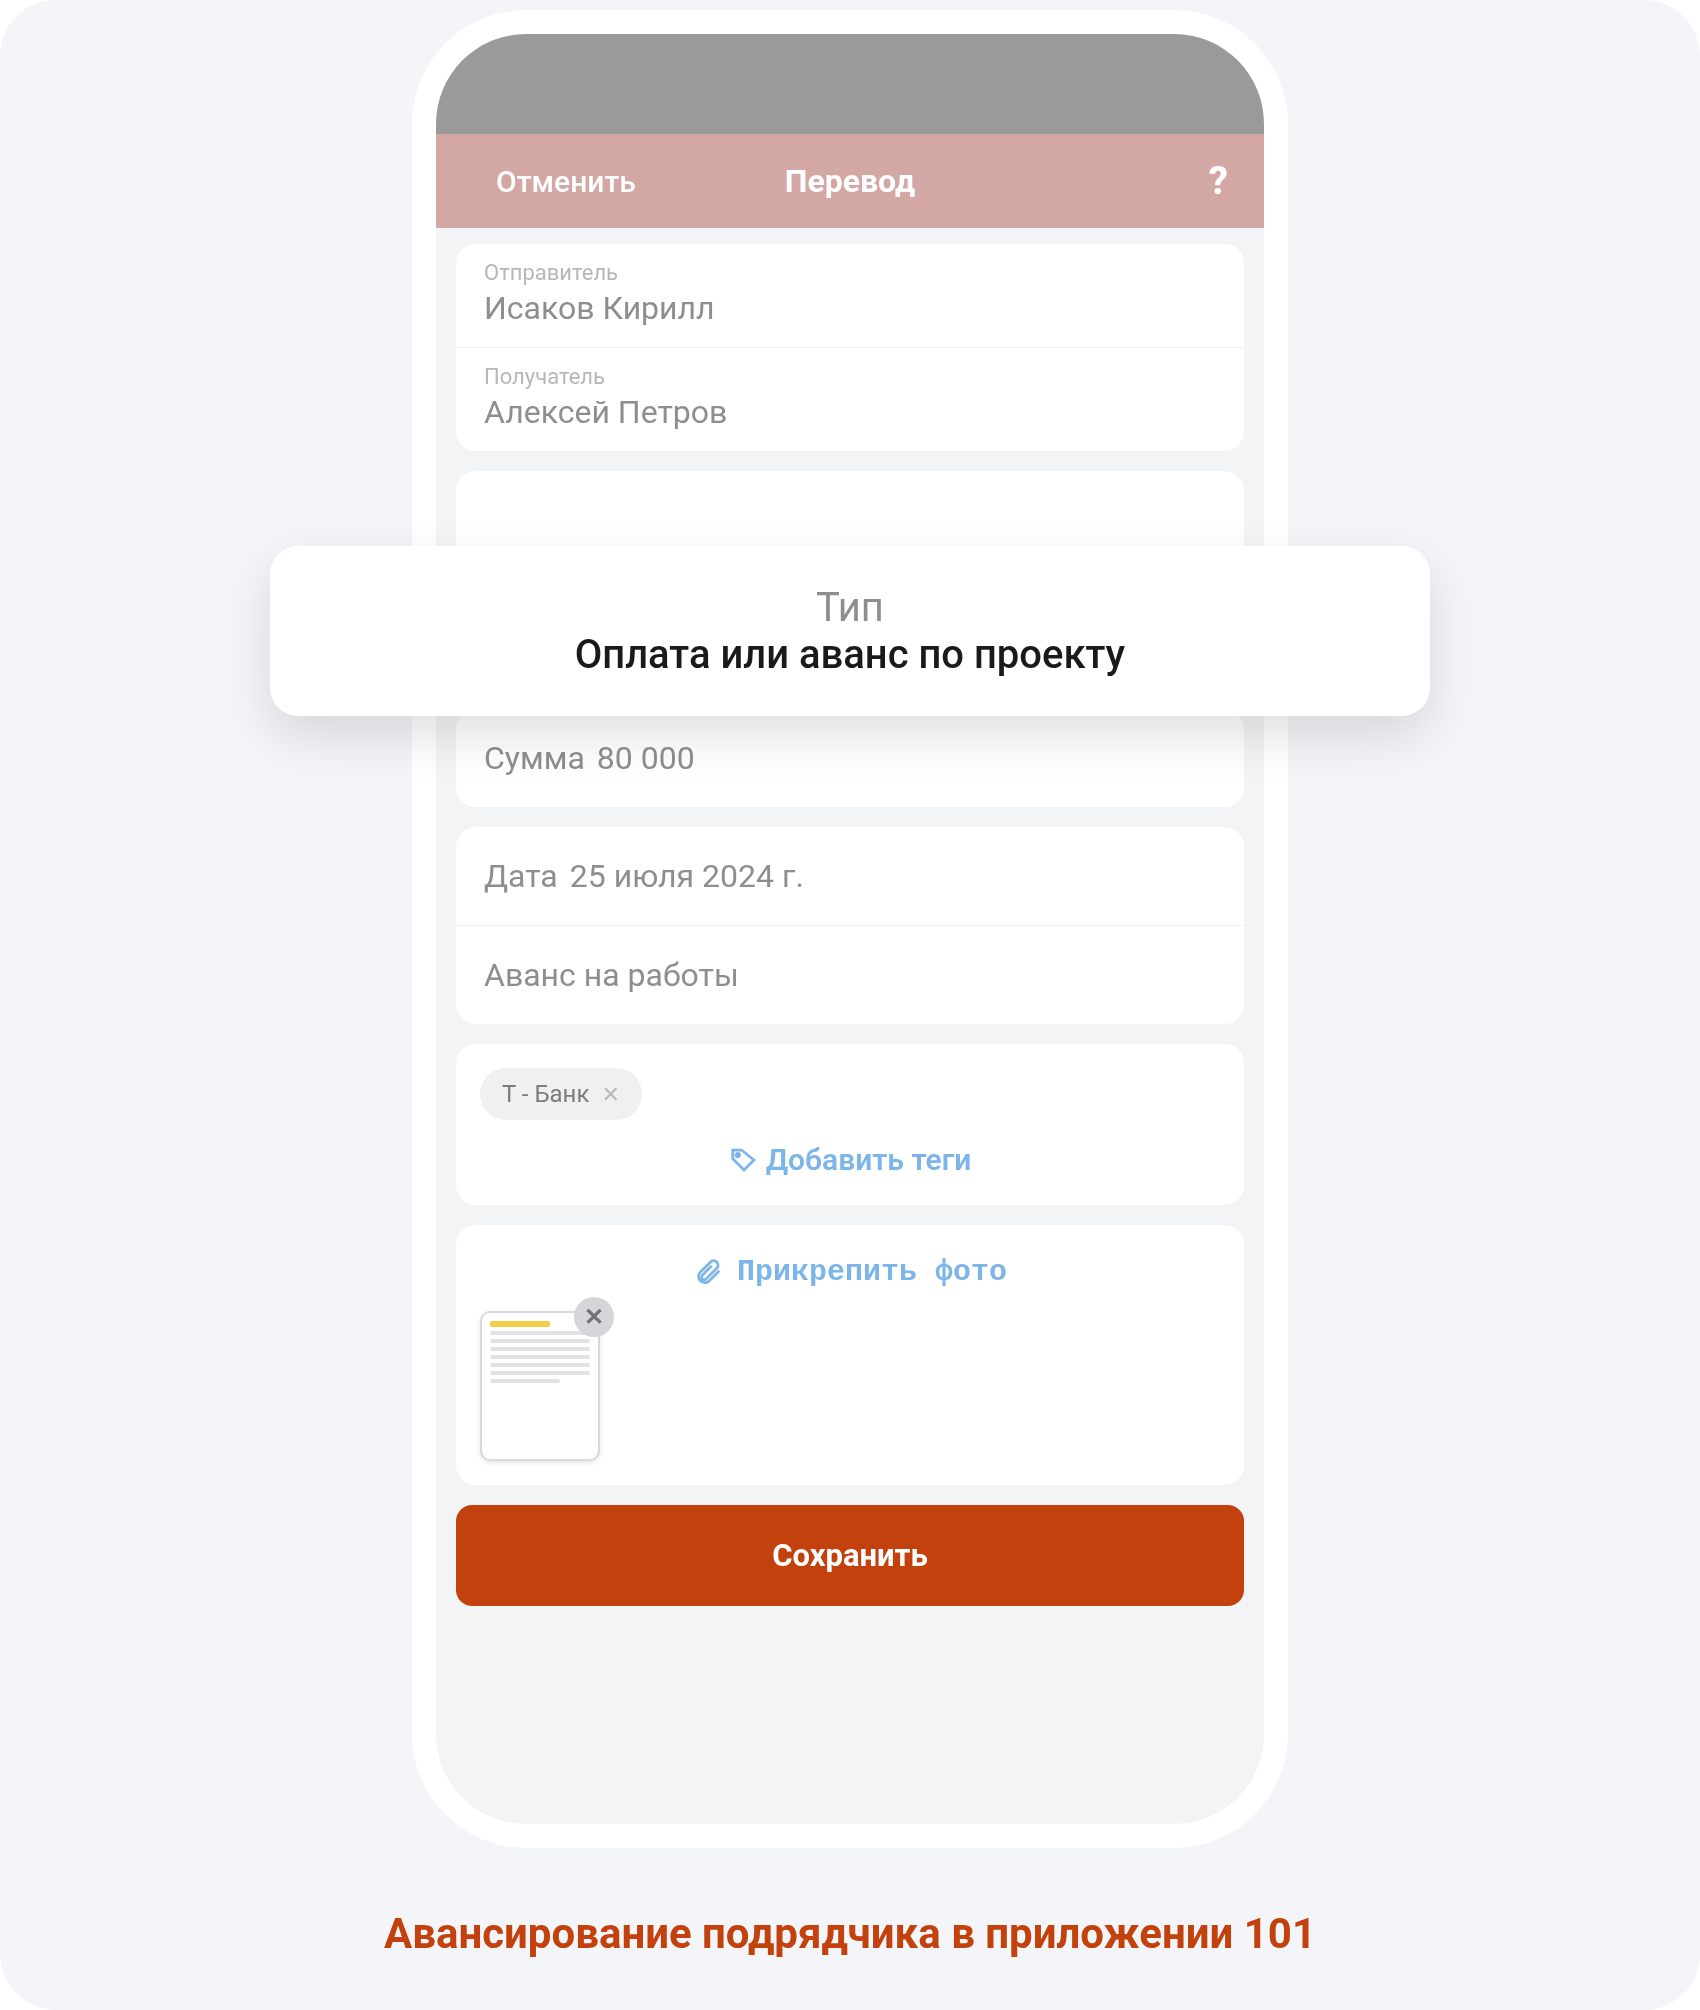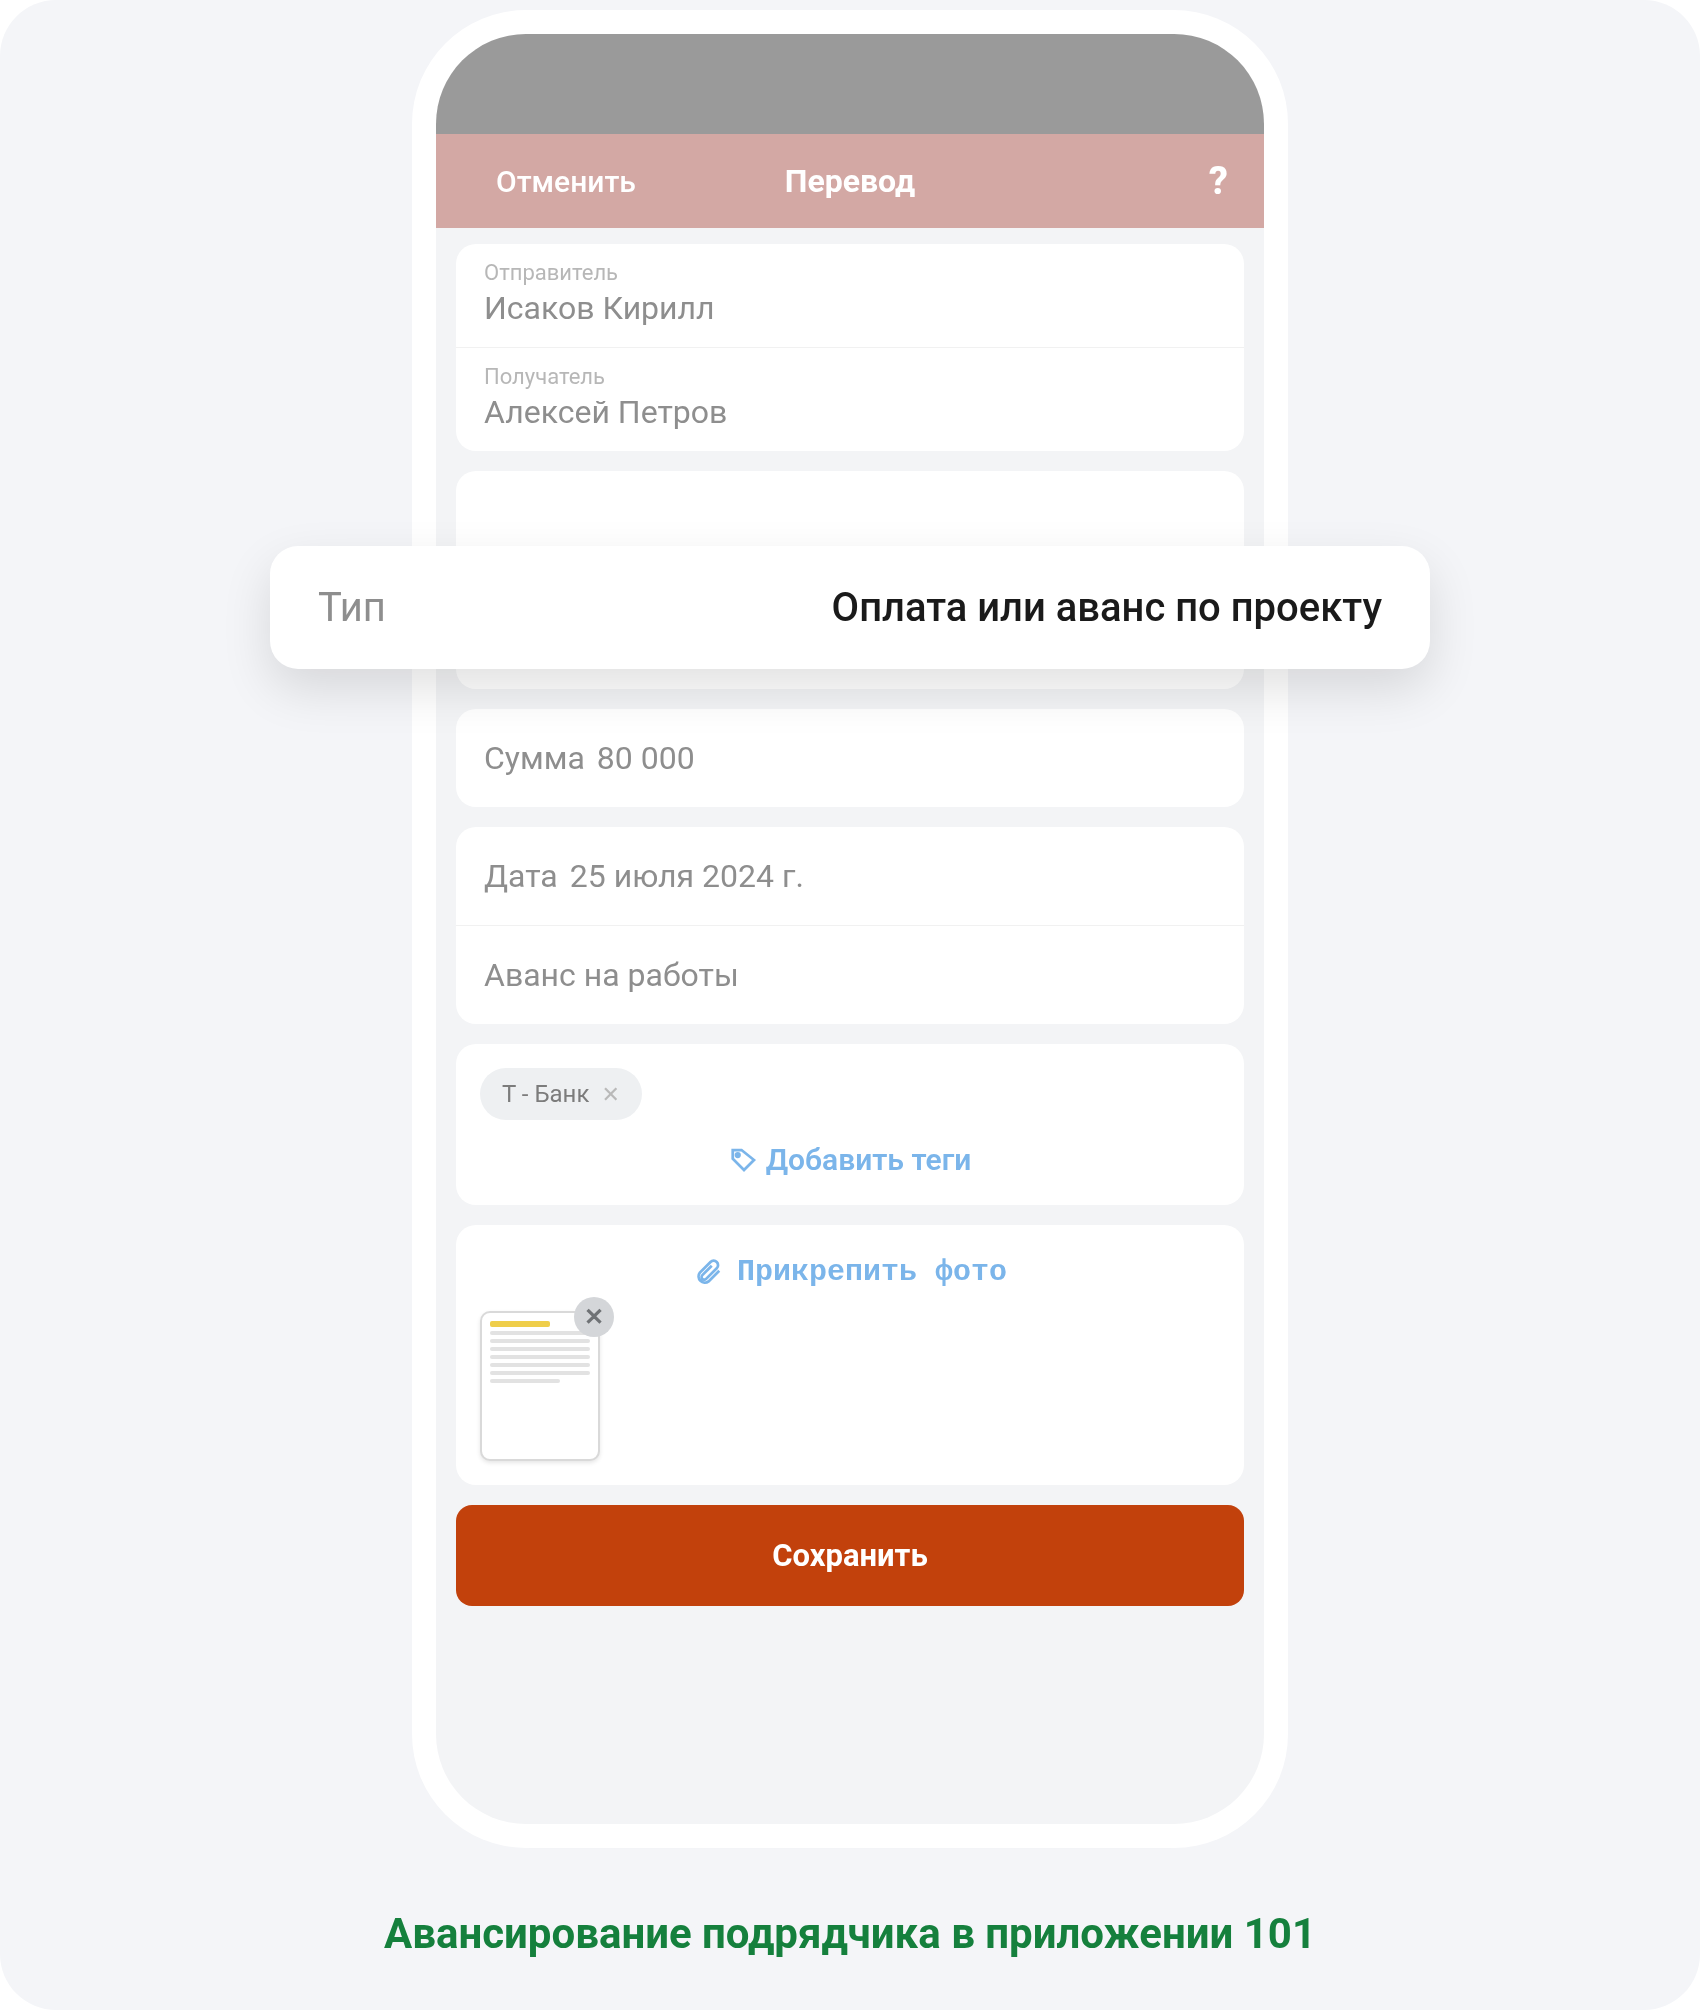--- a/index.html
+++ b/index.html
@@ -140,31 +140,32 @@
     transform: translateX(-50%);
     top: 546px;
     width: 1160px;
     background: #fff;
     border-radius: 28px;
     box-shadow: 0 20px 50px rgba(0,0,0,.12);
     padding: 38px 48px;
     display: flex;
     justify-content: space-between;
     align-items: center;
+    flex-direction: column;
   }
   .type-popover .lbl { font-size: 40px; color: #8e8e8e; }
   .type-popover .val { font-size: 40px; color: #1a1a1a; font-weight: 500; }
   .caption {
     position: absolute;
     left: 0; right: 0;
     bottom: 52px;
     text-align: center;
     font-size: 42px;
     font-weight: 700;
-    color: #15803d;
+    color: #c2410c;
   }
   svg { display:block; }
 </style>
 </head>
 <body>
 
 <div class="outer-card">
 
   <div class="phone">
     <div class="statusbar"></div>

